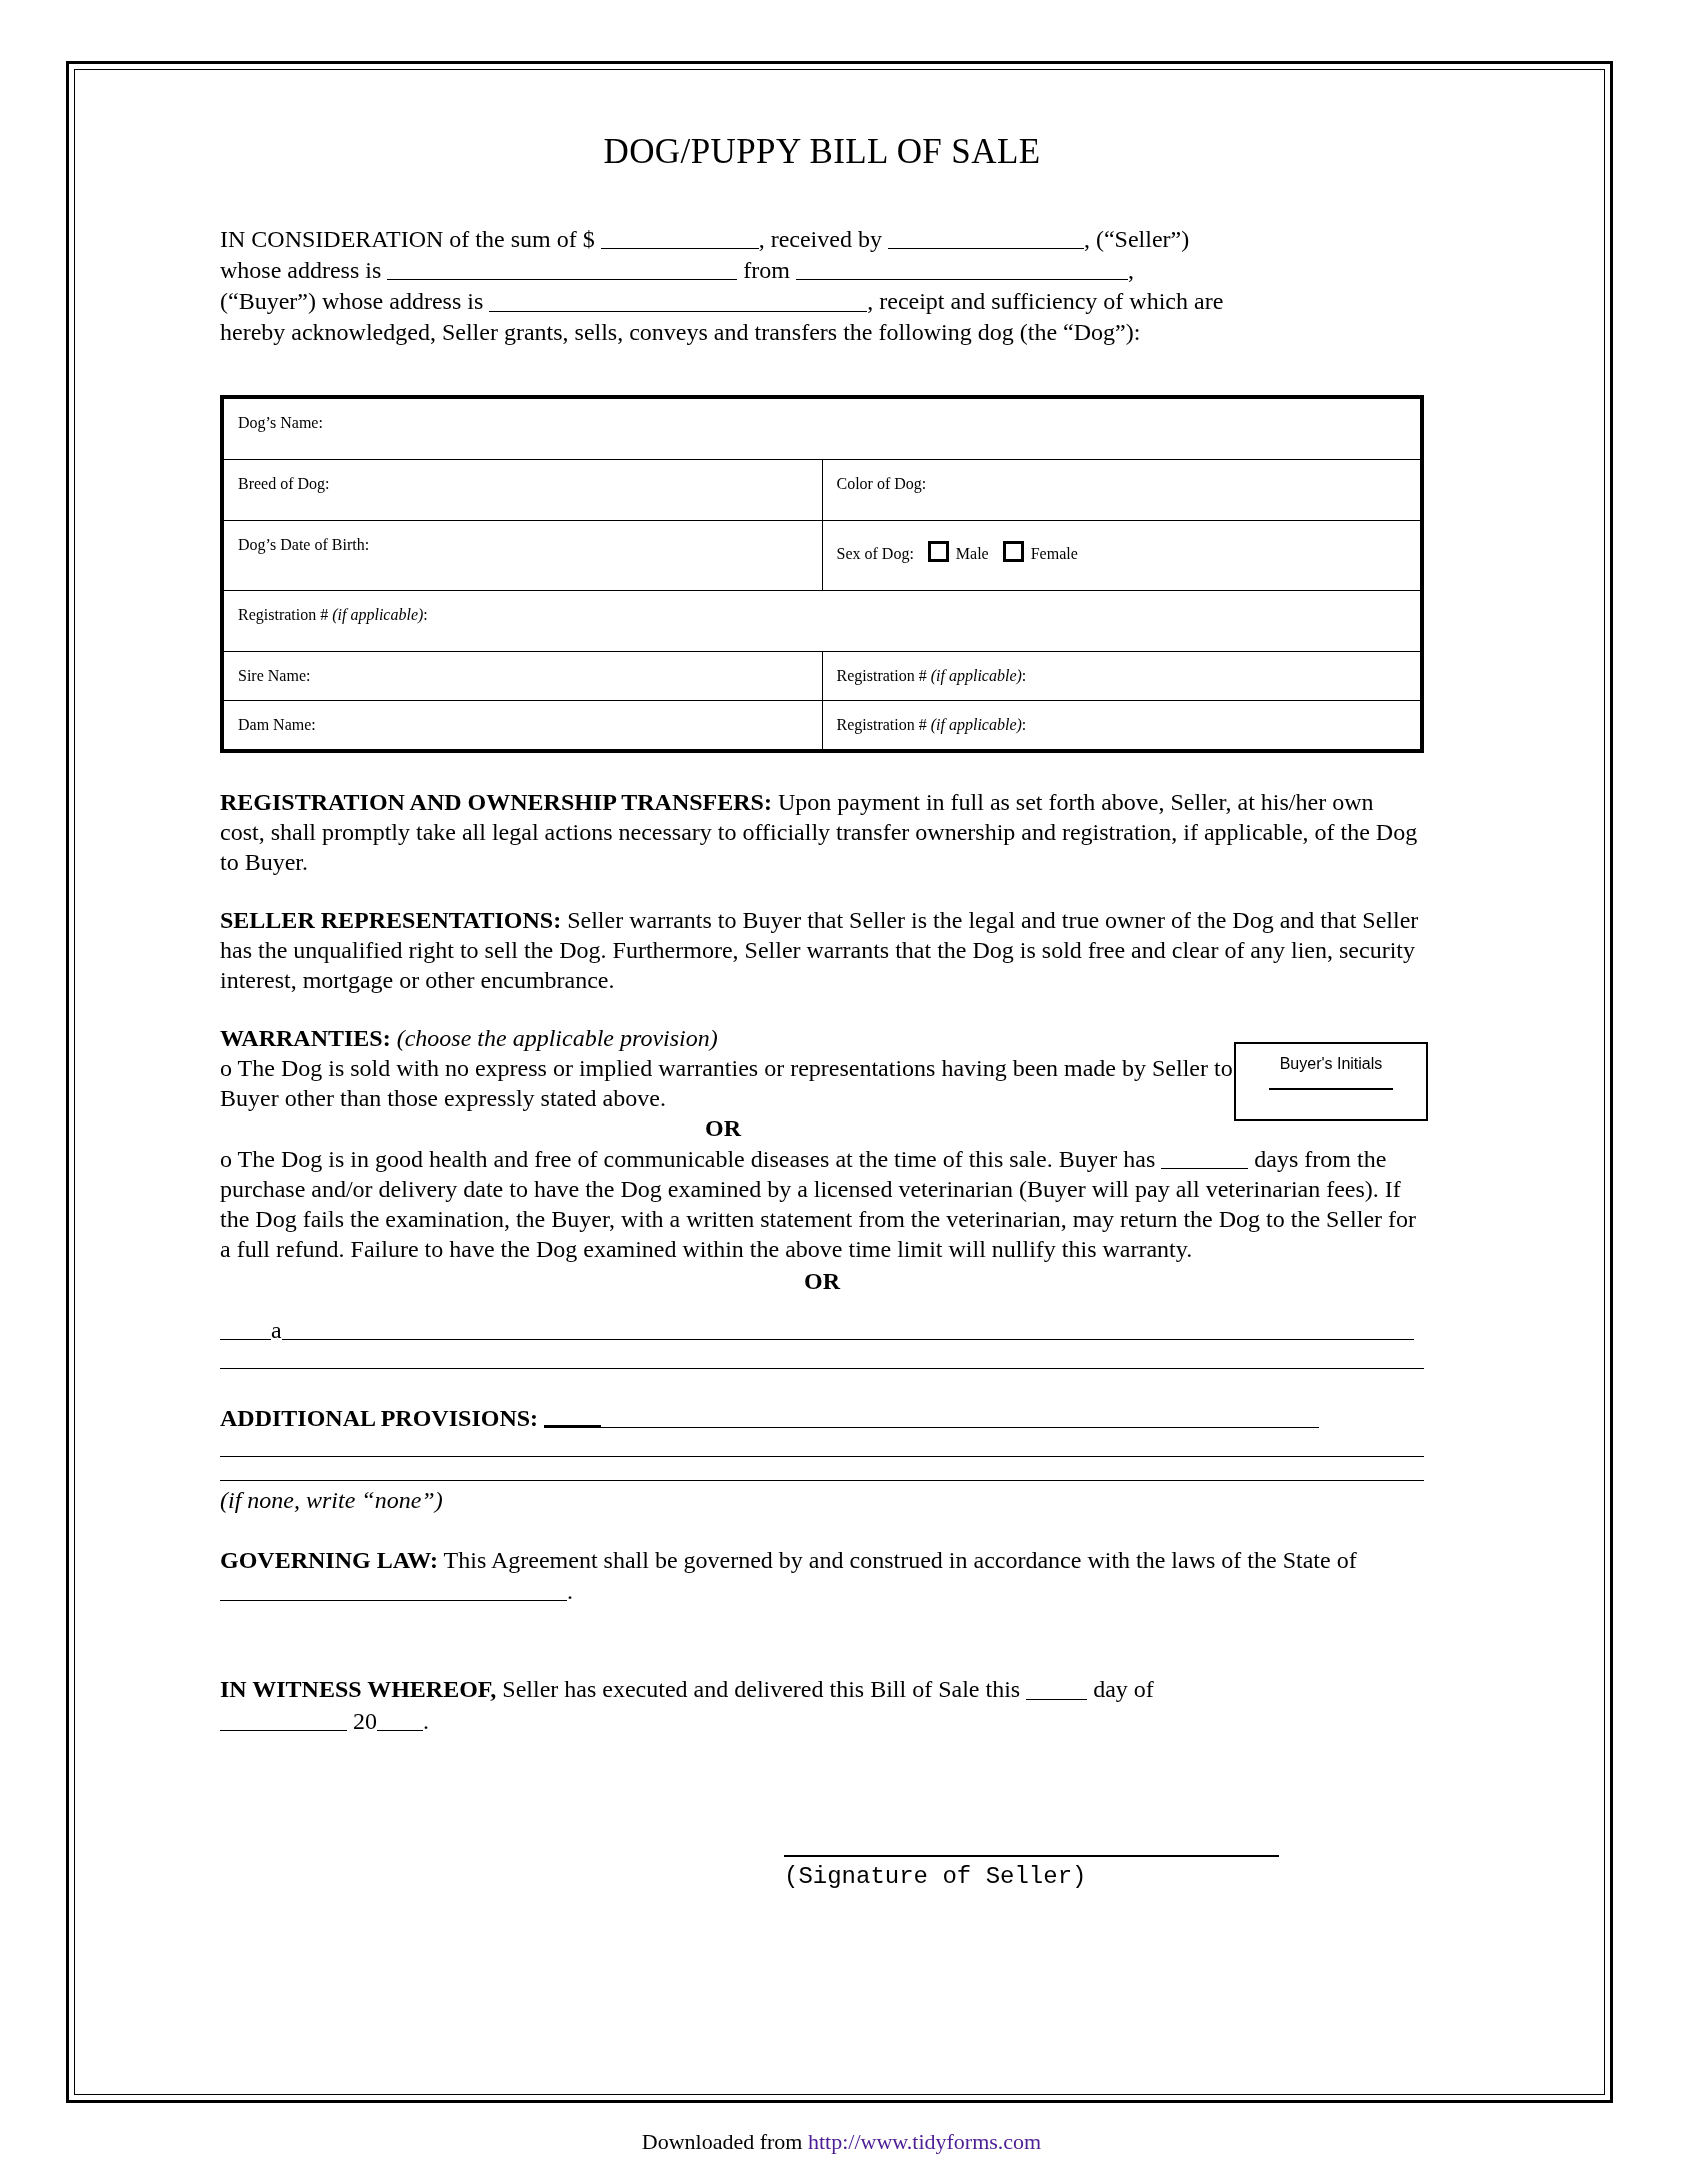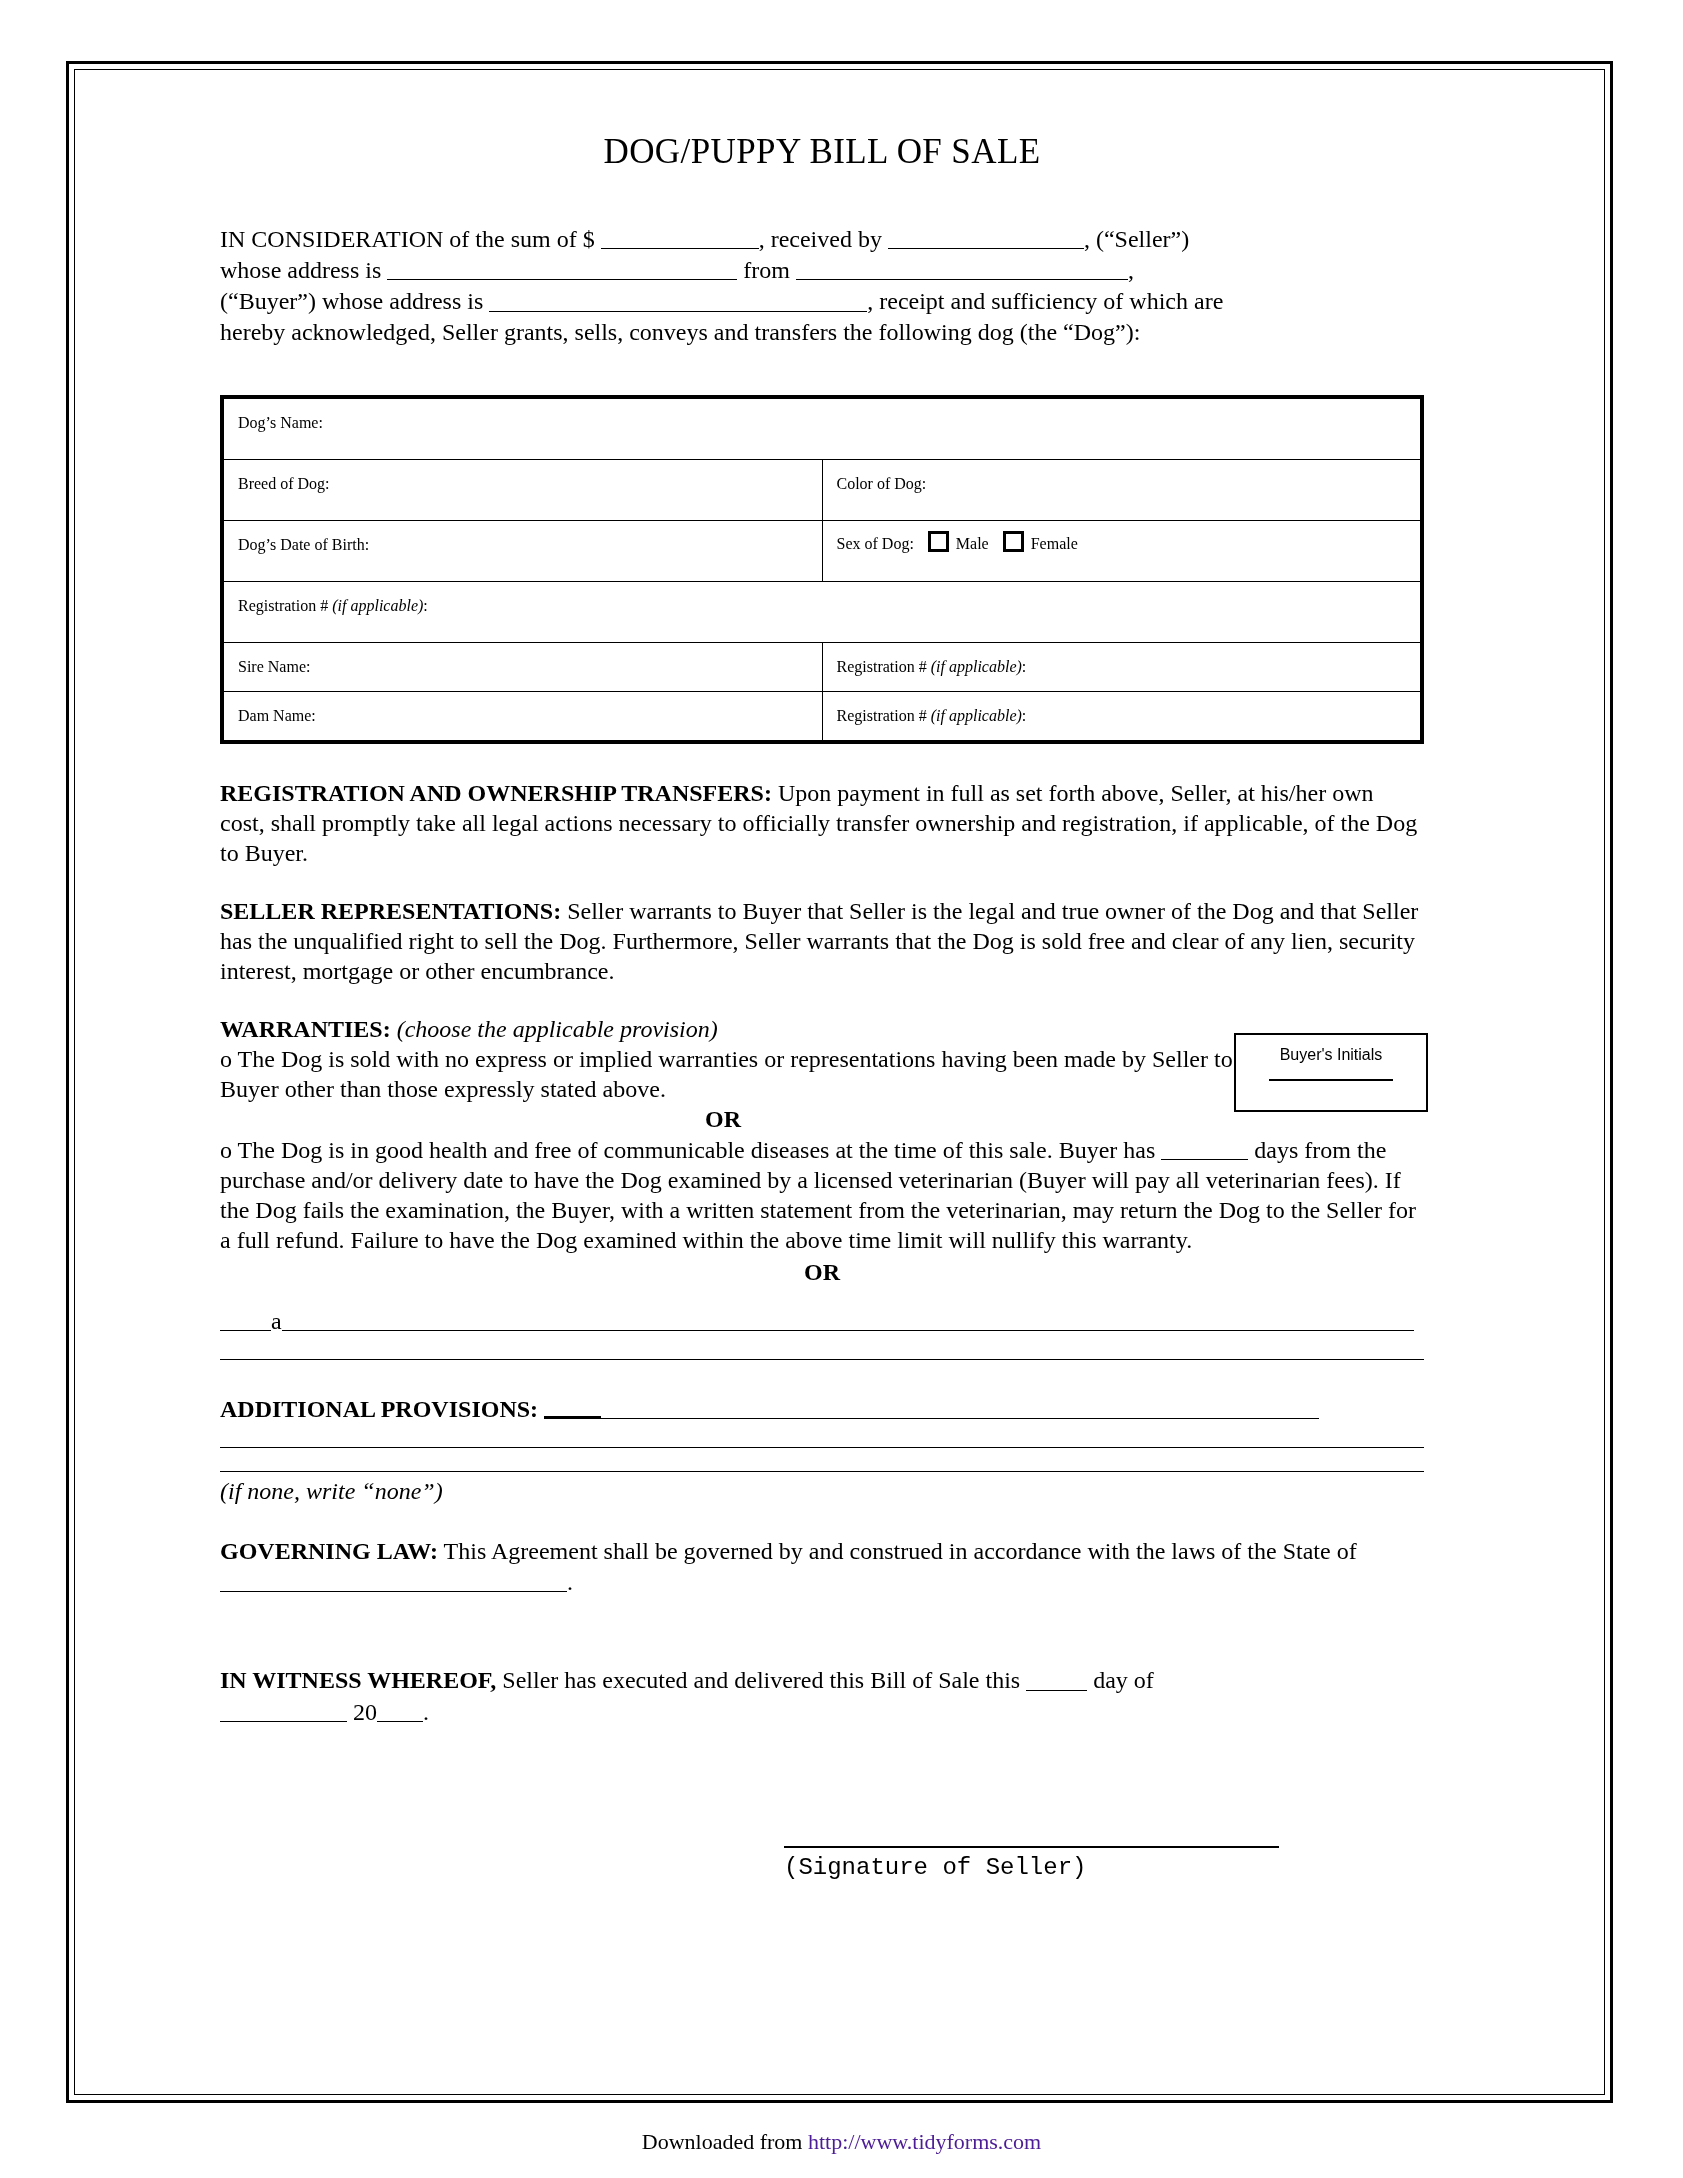--- a/index.html
+++ b/index.html
@@ -223,21 +223,21 @@
         <span>Breed of Dog:</span>
       </td>
       <td class="col-right">
         <span>Color of Dog:</span>
       </td>
     </tr>
     <tr class="row-tall">
       <td class="col-left">
         <span>Dog’s Date of Birth:</span>
       </td>
-      <td class="col-right" style="padding-top:8px;">
+      <td class="col-right" style="padding-top:18px;">
         <span>Sex of Dog:</span><span class="checkbox"></span><span>Male</span><span class="checkbox"></span><span>Female</span>
       </td>
     </tr>
     <tr class="row-tall">
       <td colspan="2">
         <span>Registration # </span><i>(if applicable)</i><span>:</span>
       </td>
     </tr>
     <tr class="row-short">
       <td class="col-left">

